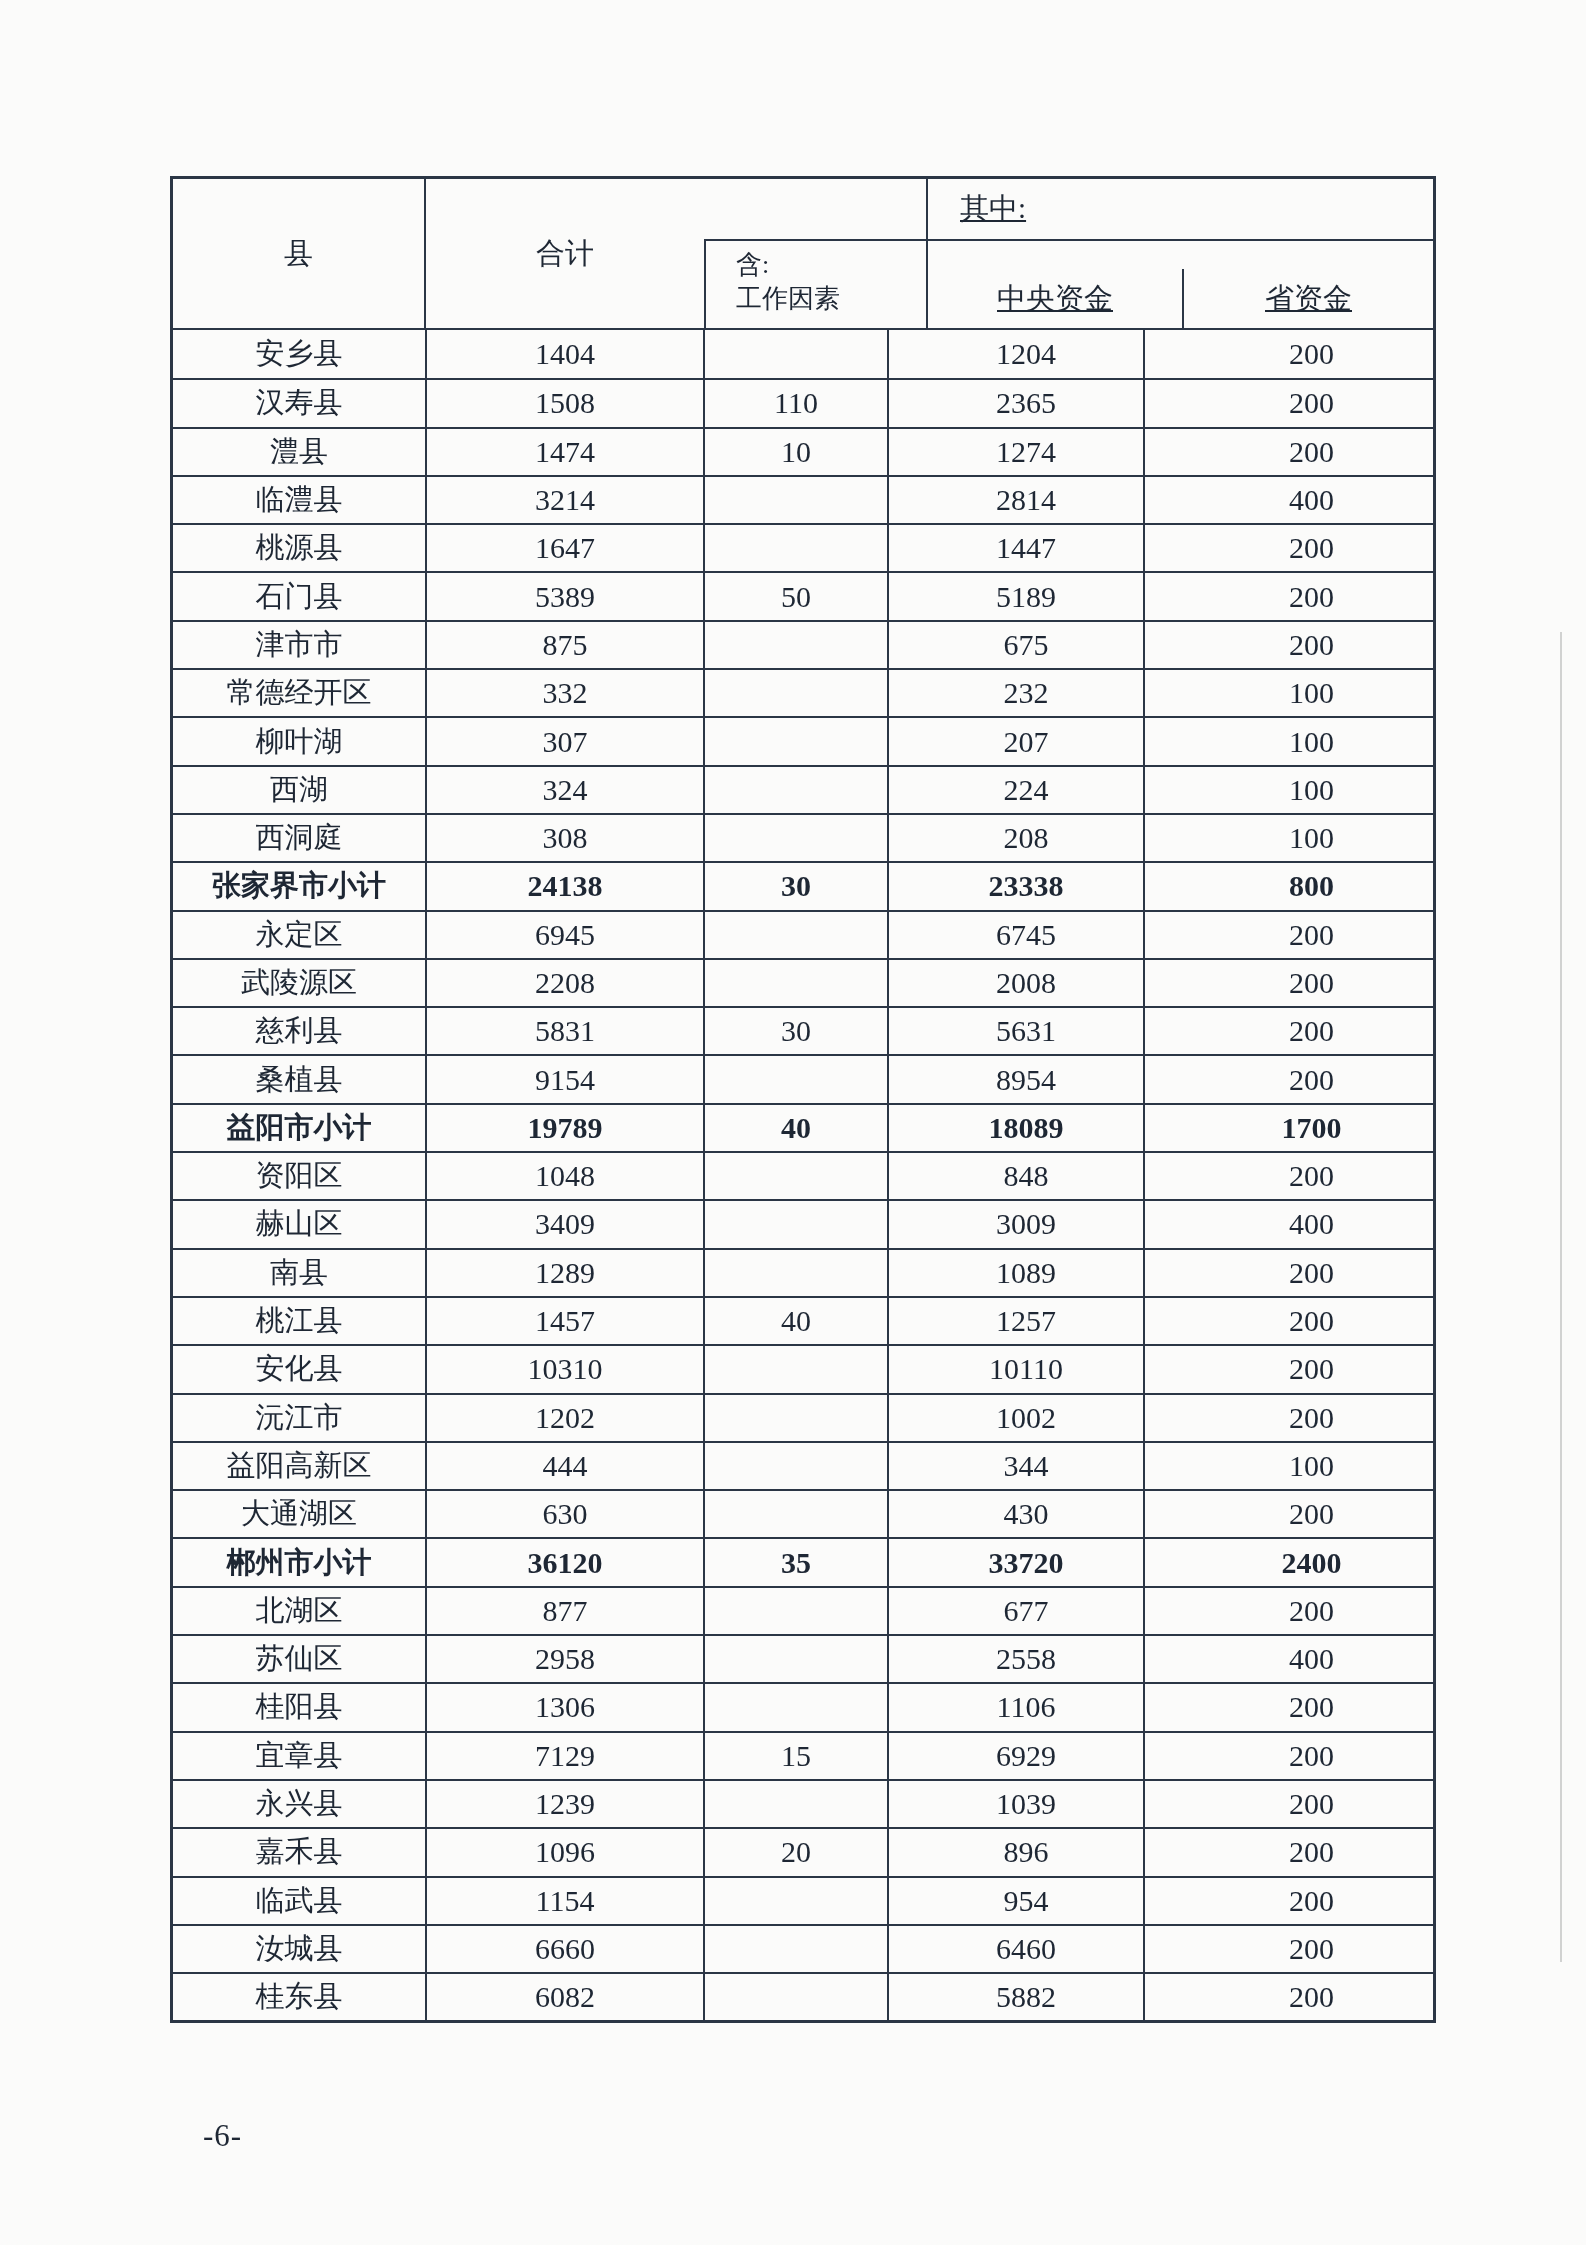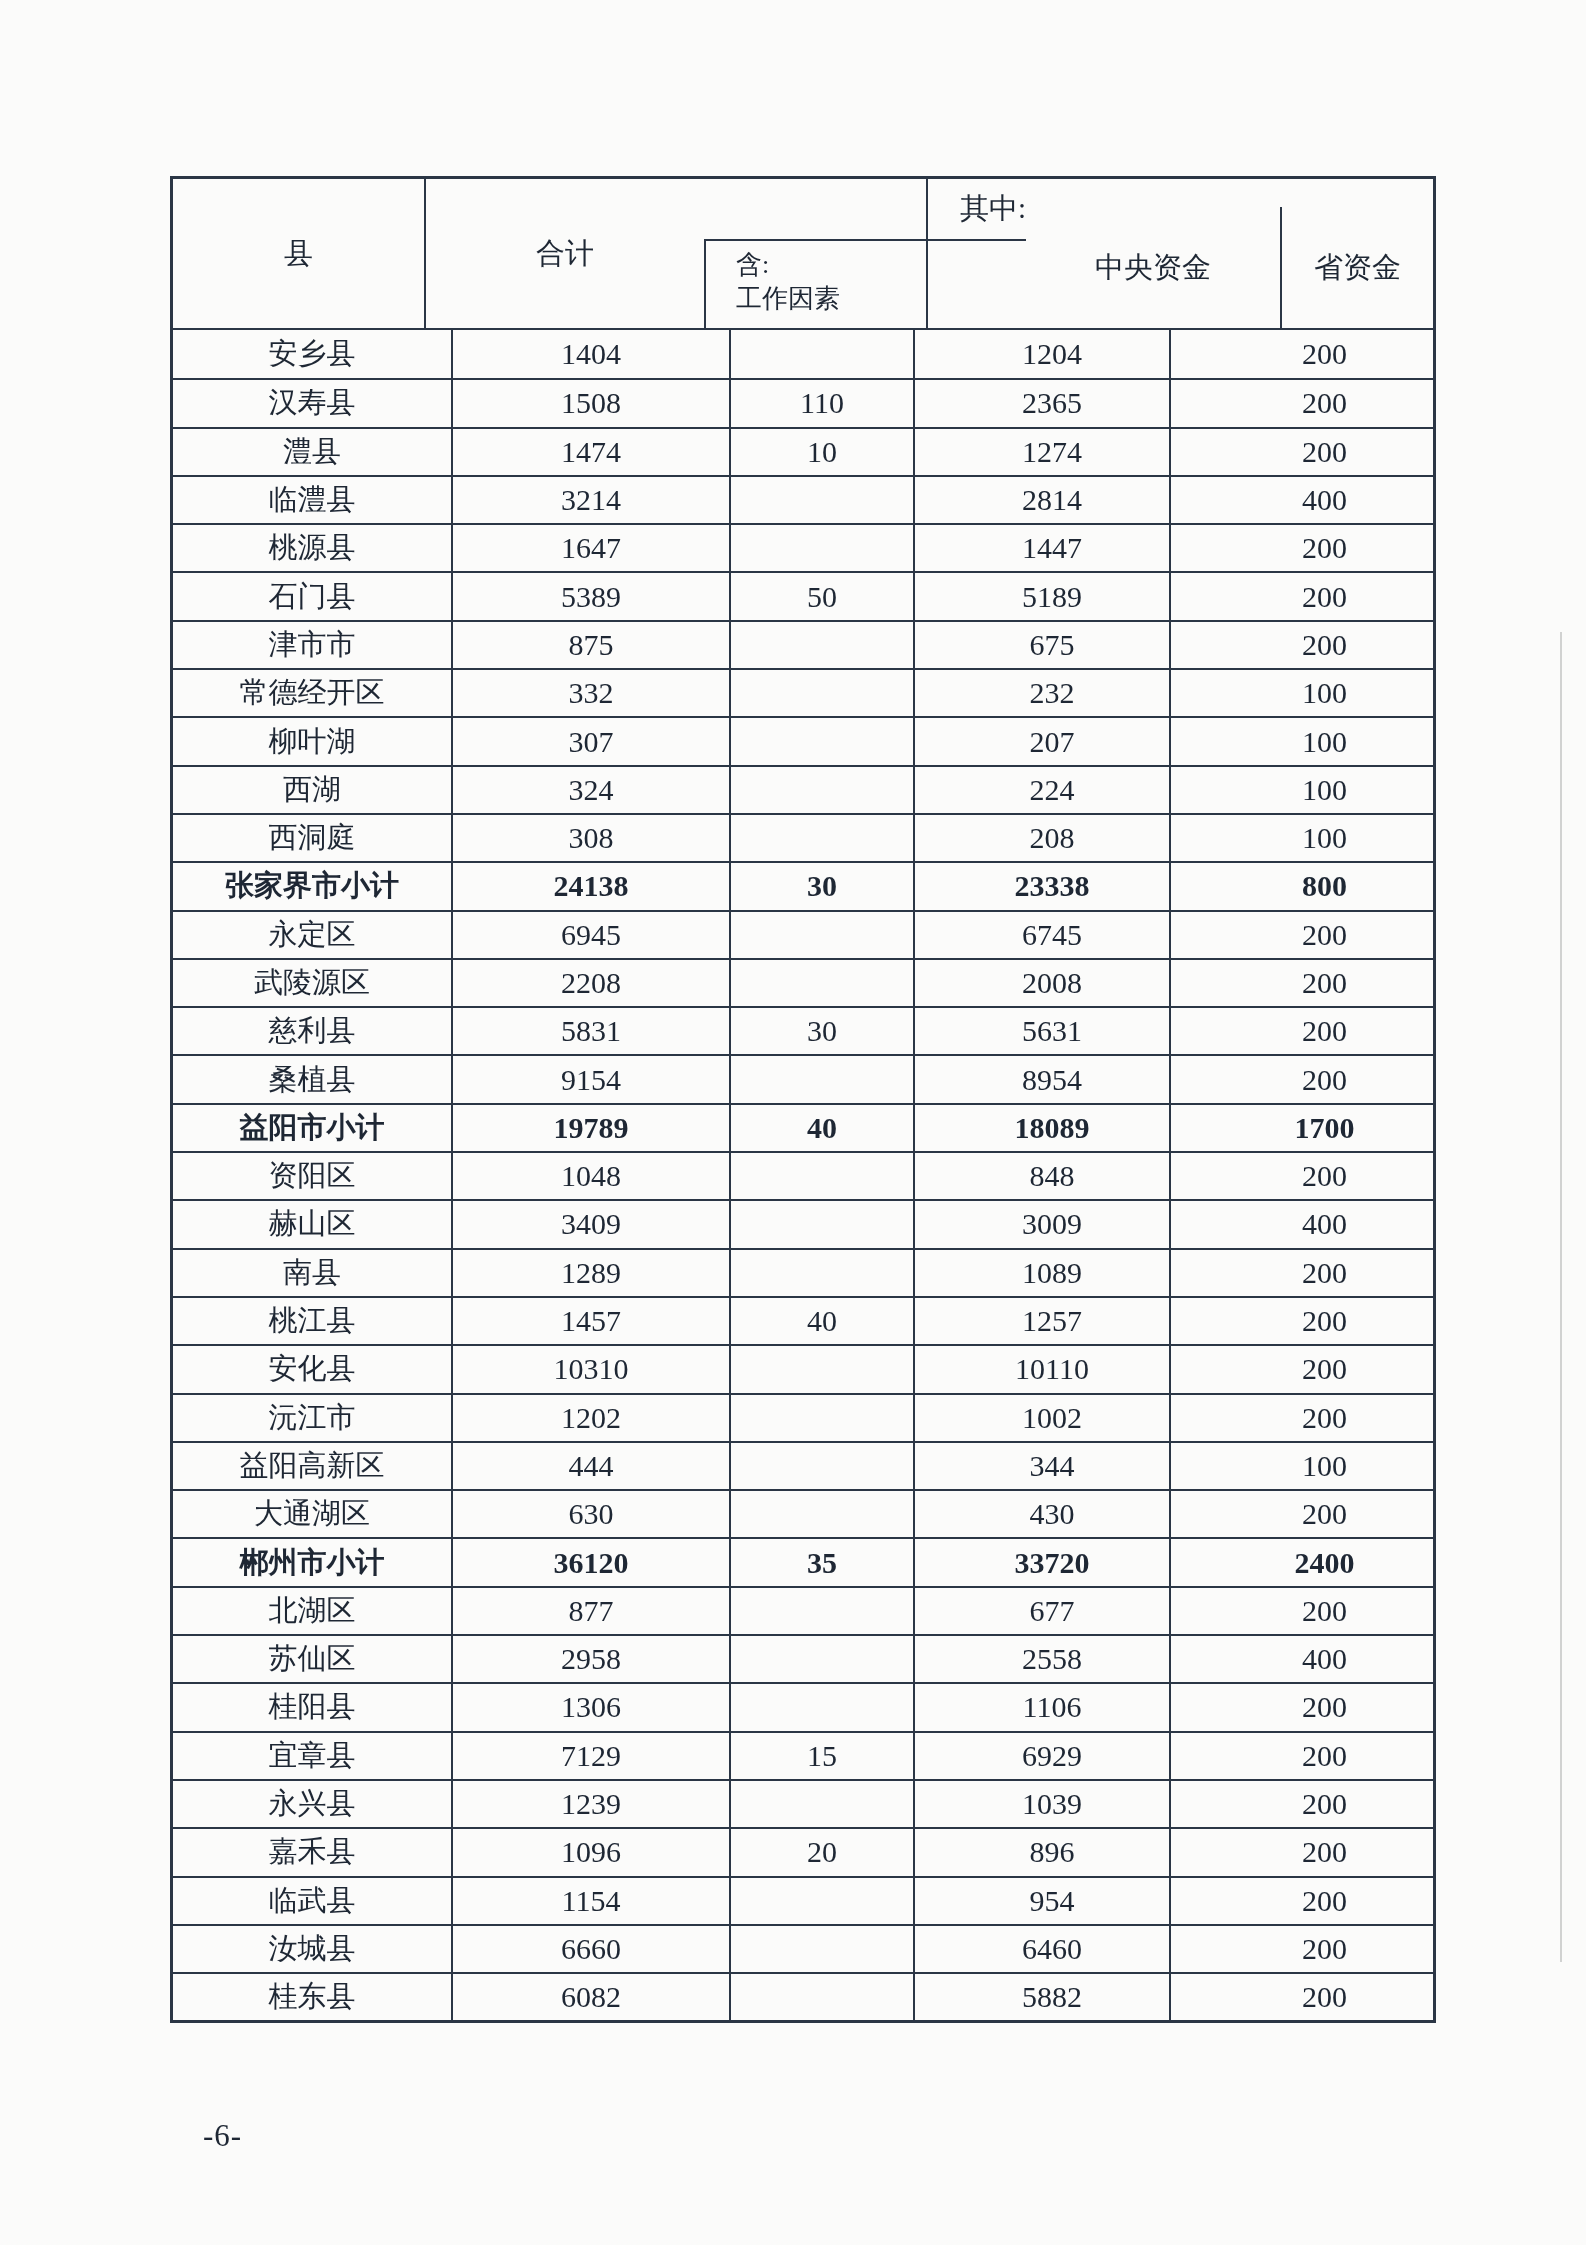--- a/index.html
+++ b/index.html
@@ -60,21 +60,21 @@
     border-top:2px solid var(--line);
     box-sizing:border-box;
     font-size:26px;
     line-height:1.3;
     padding:7px 0 0 30px;
   }
   .h-right{
     flex:1;
     border-left:2px solid var(--line);
     box-sizing:border-box;
-    display:flex;
+    display:flex;flex-direction:column;text-decoration:underline;
   }
   .h-ofwhich{
     height:62px;
     border-bottom:2px solid var(--line);
     box-sizing:border-box;
     display:flex;align-items:center;
     padding-left:32px;
     font-size:29px;
   }
   .h-funds{flex:1;display:flex;margin-top:28px;}
@@ -96,21 +96,21 @@
     height:48.3px;
     box-sizing:border-box;
     align-items:stretch;
   }
   .row + .row{border-top:2px solid var(--line);}
   .cell{
     display:flex;align-items:center;justify-content:center;
     box-sizing:border-box;
     font-size:30px;
   }
-  .c-county{width:280px;border-right:2px solid var(--line);font-size:29px;}
+  .c-county{width:254px;border-right:2px solid var(--line);font-size:29px;}
   .c-total{width:278px;border-right:2px solid var(--line);}
   .c-work{width:184px;border-right:2px solid var(--line);}
   .c-central{width:256px;border-right:2px solid var(--line);padding-left:20px;}
   .c-prov{flex:1;margin-left:45px;}
   .row.subtotal .cell{font-weight:700;}
   
   .page-number{
     position:absolute;
     left:203px; top:2118px;
     font-size:31px;

